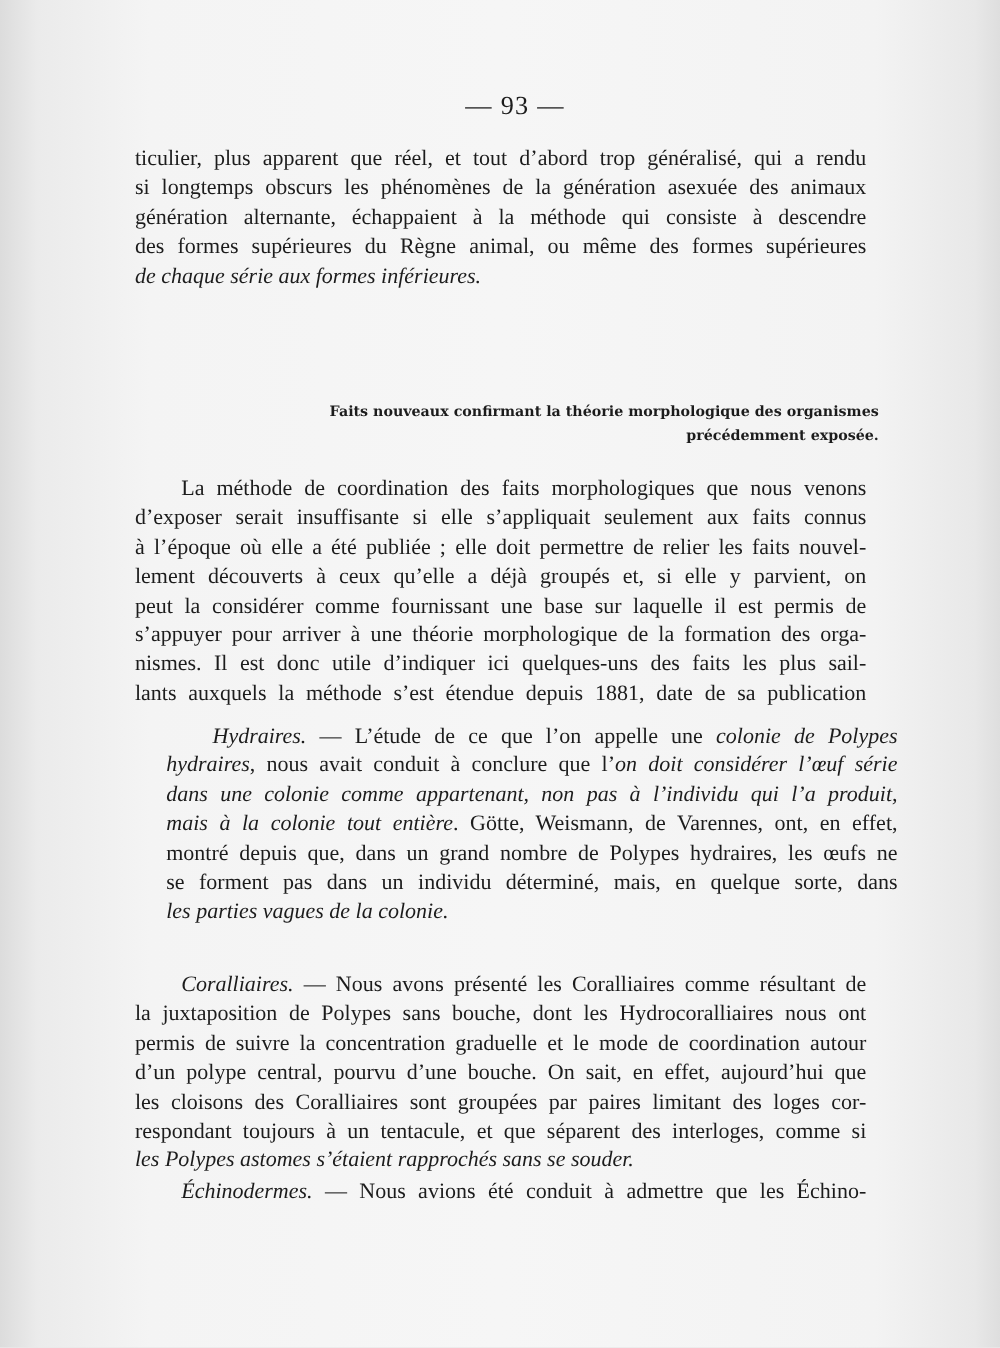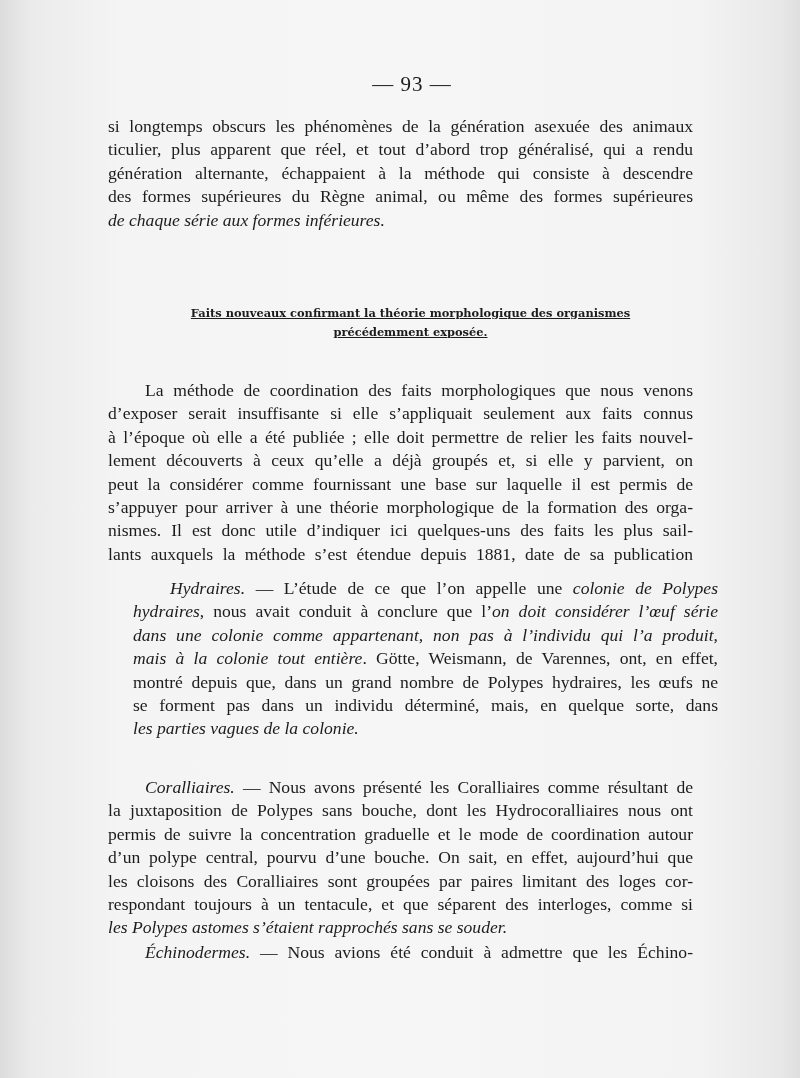--- a/index.html
+++ b/index.html
@@ -50,44 +50,43 @@
   .line.last {
     text-align-last: left;
     font-style: italic;
   }
   .indent {
     padding-left: 37px;
   }
   .block-1 { top: 115px; }
   .section-heading {
     position: absolute;
-    top: 304px;
+    top: 320px;
     left: 108px;
     width: 585px;
-    text-align: center;
+    text-align: right;
     font-family: "DejaVu Serif", serif;
     font-weight: bold;
     font-size: 11.4px;
     line-height: 19px;
     transform: translateX(10px);
-    text-decoration: underline;
   }
   .block-2 { top: 379px; }
   em { font-style: italic; }
 </style>
 </head>
 <body>
 
 <div class="page">
 
   <div class="page-number">— 93 —</div>
 
   <div class="text-block block-1">
+    <span class="line">ticulier, plus apparent que réel, et tout d’abord trop généralisé, qui a rendu</span>
     <span class="line">si longtemps obscurs les phénomènes de la génération asexuée des animaux</span>
-    <span class="line">ticulier, plus apparent que réel, et tout d’abord trop généralisé, qui a rendu</span>
     <span class="line">génération alternante, échappaient à la méthode qui consiste à descendre</span>
     <span class="line">des formes supérieures du Règne animal, ou même des formes supérieures</span>
     <span class="line last">de chaque série aux formes inférieures.</span>
   </div>
 
   <div class="section-heading">
     <div>Faits nouveaux confirmant la théorie morphologique des organismes</div>
     <div>précédemment exposée.</div>
   </div>
 

